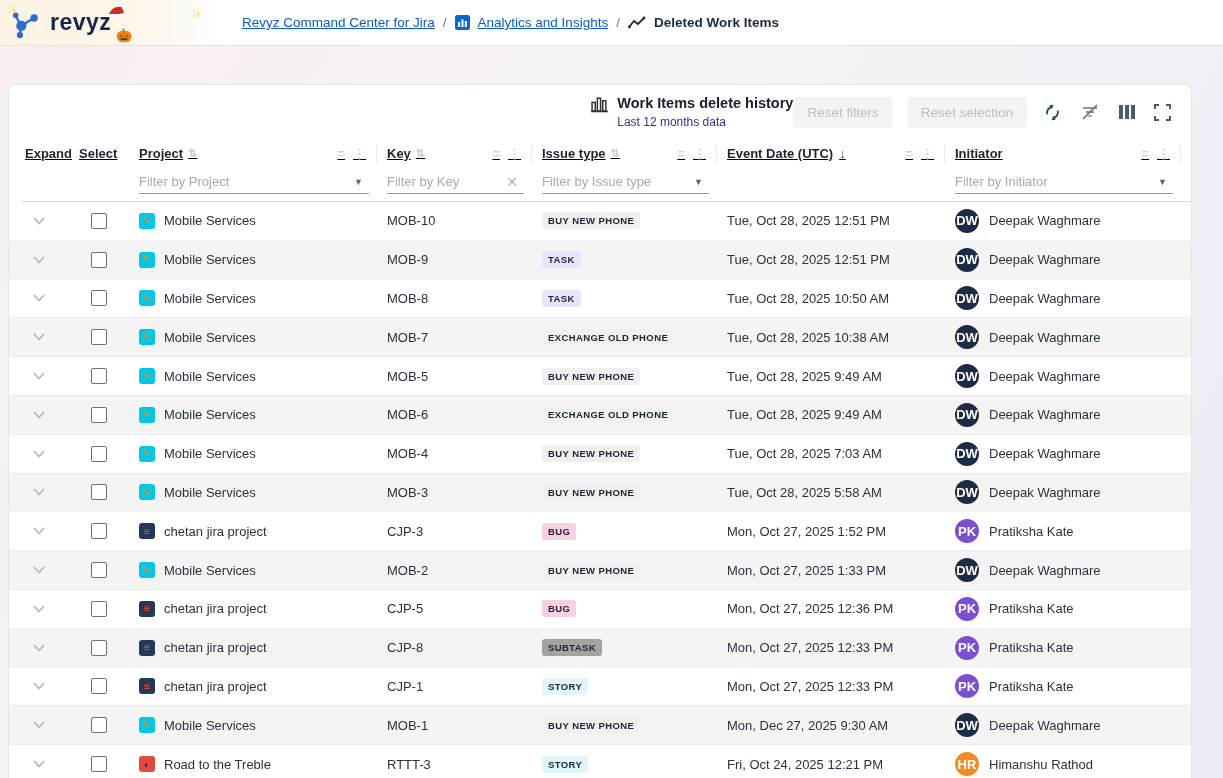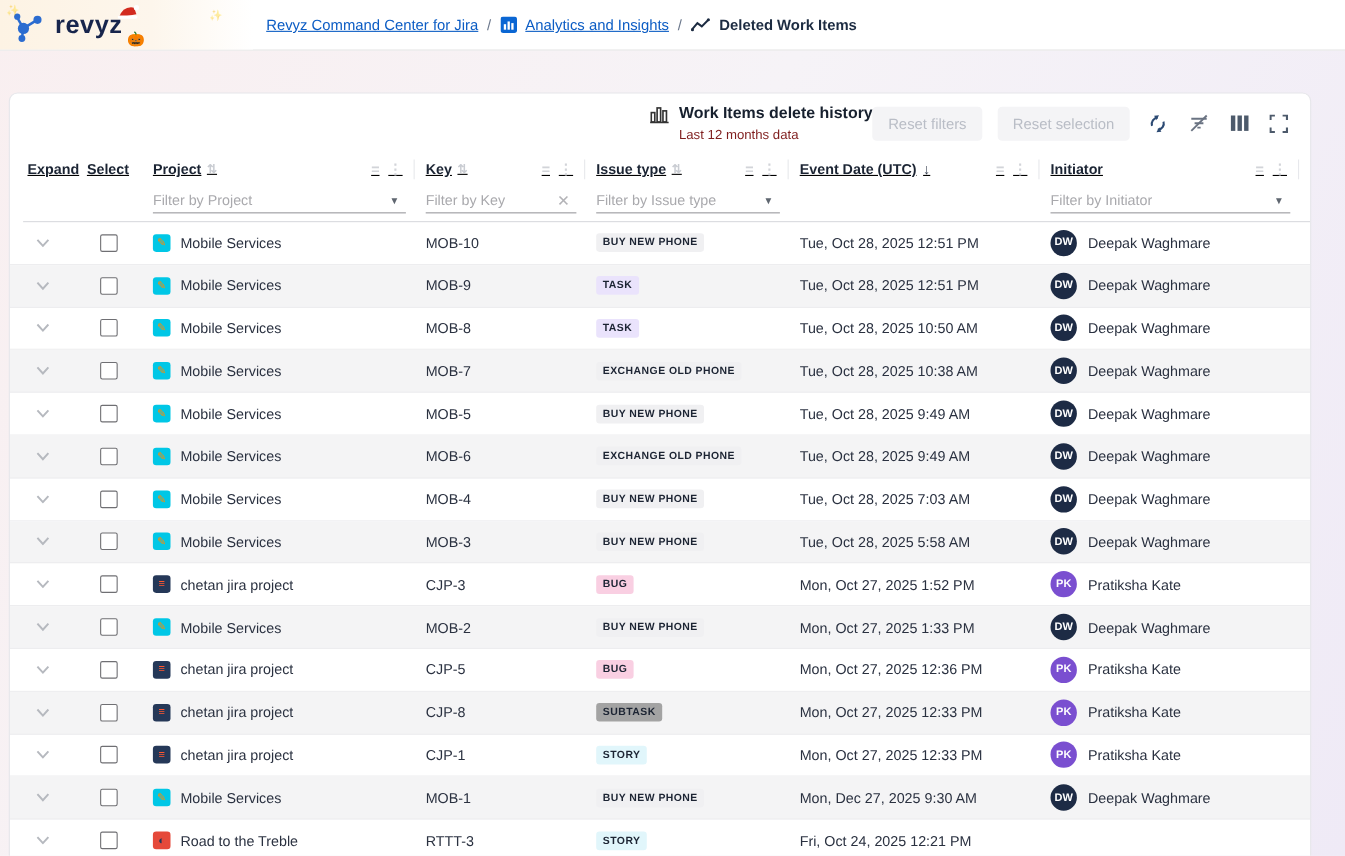--- a/index.html
+++ b/index.html
@@ -23,21 +23,21 @@
   .crumb-ic { display:inline-flex; vertical-align:middle; }
 
   
   .card { width:1184px; margin:38px 0 0 8px; background:#fff;
     border:1px solid #e6e6ea; border-radius:8px 8px 0 0; height:700px; overflow:hidden; }
 
   .card-head { height:54px; display:flex; align-items:center; justify-content:flex-end;
     padding:0 18px 0 22px; }
   .card-title-wrap { display:flex; align-items:flex-start; gap:9px; }
   .card-title { font-size:14.5px; font-weight:bold; color:#17202e; line-height:17px; }
-  .card-sub { font-size:12px; color:#7f1d1d; margin-top:3px; }
+  .card-sub { font-size:12px; color:#4c1d95; margin-top:3px; }
   .head-actions { display:flex; align-items:center; gap:14px; }
   .ghost-btn { background:#f4f4f6; color:#b9bdc6; border:none; font-size:13.5px;
     padding:8px 14px; border-radius:4px; font-family:inherit; }
   .icon-btn { background:none; border:none; display:flex; align-items:center; cursor:pointer; padding:2px; }
 
   
   .grid-cols { display:grid; grid-template-columns:58px 60px 248px 155px 185px 228px 1fr; }
   .thead { padding:0 0 0 12px; }
   .th-row { height:29px; align-items:center;text-decoration:underline; }
   .th { display:flex; align-items:center; font-size:13px; font-weight:bold; color:#1b2433;
@@ -58,21 +58,21 @@
 
   .tbody .trow { height:38.8px; align-items:center; padding-left:12px; border-bottom:1px solid #ededef; }
   .tbody .trow:nth-child(even) { background:#f4f4f5; }
   .cell { font-size:13px; color:#2a3140; display:flex; align-items:center; }
   .chev { margin-left:12px; display:flex; }
   .cbx { width:16px; height:16px; border:1px solid #6f6f73; border-radius:2px; background:#fff; margin-left:12px; }
   .proj-ic { width:16px; height:16px; border-radius:3px; margin-right:9px; display:flex;
     align-items:center; justify-content:center; font-size:10px; flex:none; }
   .badge { font-size:9.5px; font-weight:bold; letter-spacing:.4px; padding:3px 6px;
     border-radius:3px; color:#1c2433; text-transform:uppercase; }
-  .avatar { width:24px; height:24px; border-radius:50%; color:#fff; font-size:10px; font-weight:bold;
+  .avatar { width:24px; height:24px; border-radius:50%; color:#fff; font-size:13px; font-weight:bold;
     display:flex; align-items:center; justify-content:center; margin-right:10px; flex:none; }
 </style>
 </head>
 <body>
 
 <div class="topnav">
   <div class="logo-zone">
     <span class="sparkle" style="left:6px;top:4px;">✨</span>
     <span class="sparkle" style="left:190px;top:8px;">✨</span>
     <svg width="34" height="34" viewBox="0 0 24 24">
@@ -678,16 +678,20 @@
     </div>
     <div class="cell">
           <span>RTTT-3</span>
         </div>
     <div class="cell">
           <span class="badge" style="background: rgb(225, 246, 251); color: rgb(28, 36, 51);">STORY</span>
         </div>
     <div class="cell">
           <span>Fri, Oct 24, 2025 12:21 PM</span>
         </div>
+    <div class="cell">
+      <span class="avatar" style="background: rgb(242, 139, 37);">HR</span>
+      <span>Himanshu Rathod</span>
+    </div>
   </div>
 </div>
 
 </div>
 
 </body></html>

